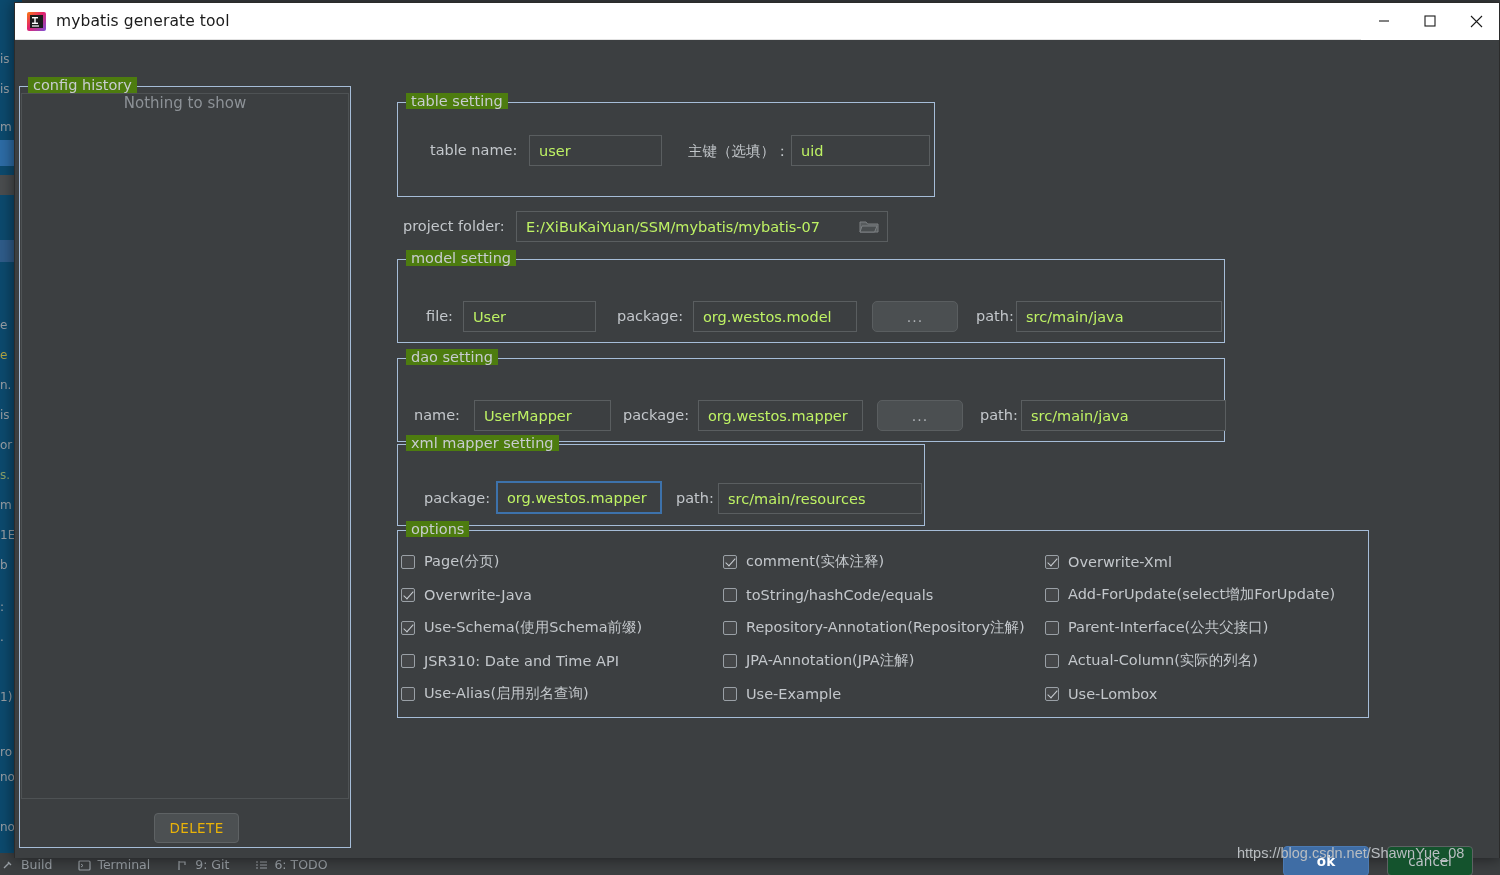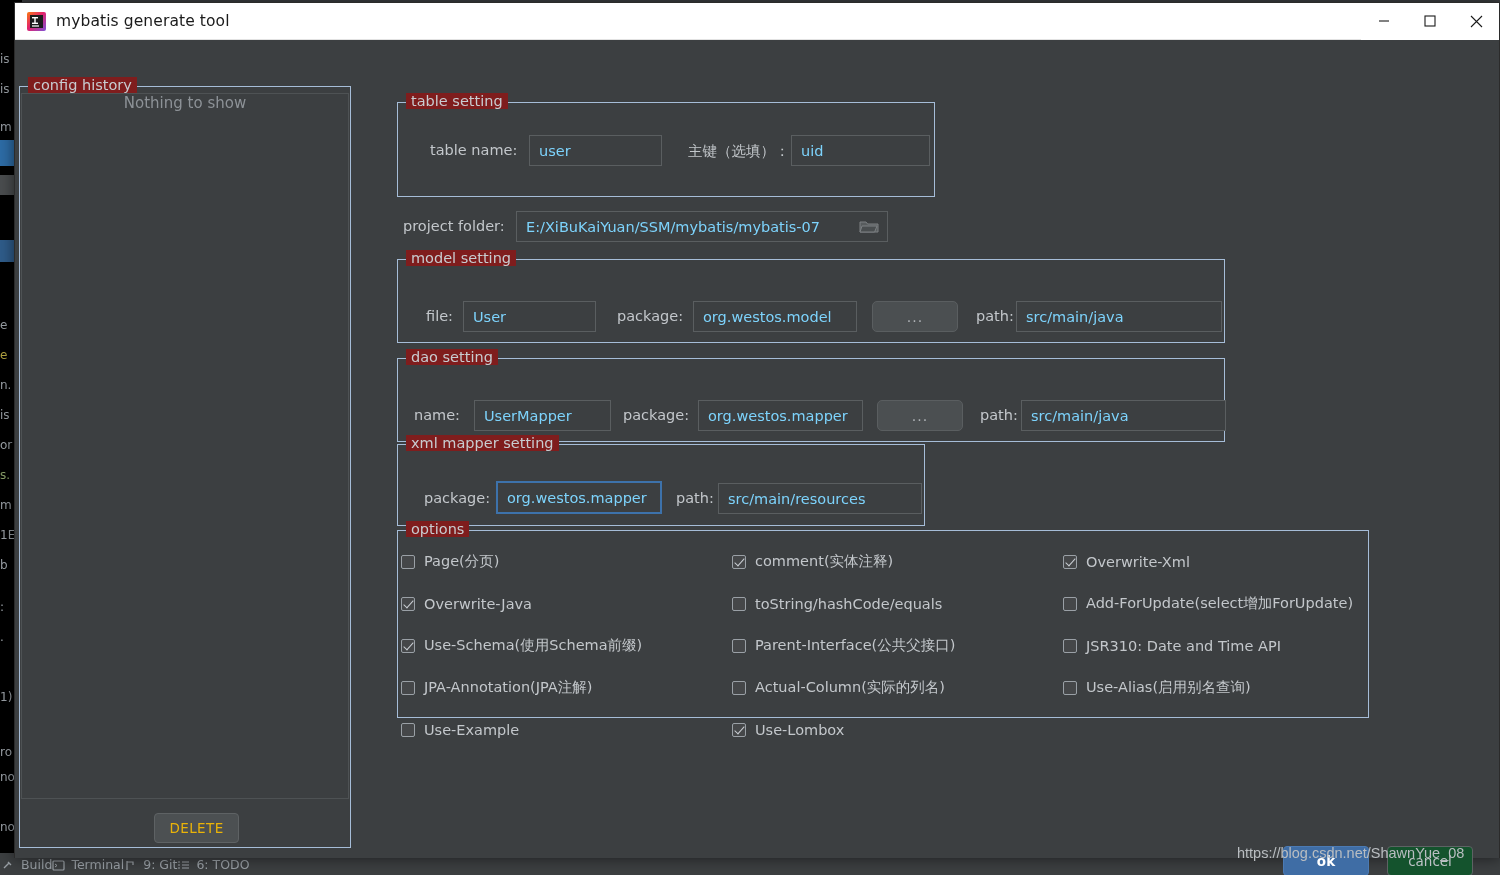--- a/index.html
+++ b/index.html
@@ -11,21 +11,21 @@
     font-family: "DejaVu Sans", sans-serif;
   }
 
   
   #ide-backdrop {
     position: absolute; inset: 0;
     background: #3c3f41;
   }
   #ide-left-strip {
     position: absolute; left: 0; top: 0; width: 22px; height: 875px;
-    background: #000000;
+    background: #0c4a6e;
     overflow: hidden;
   }
   #ide-left-strip .frag {
     color: #9aa0a6; font-size: 12px;
     position: absolute; left: 0; white-space: nowrap;
     font-family: "DejaVu Sans", sans-serif;
   }
   #ide-left-strip .blue { background:#2d6ca6; width:14px; height:26px; position:absolute; left:0;}
   #ide-right-strip {
     position: absolute; right: 0; top: 0; width: 30px; height: 875px;
@@ -33,21 +33,21 @@
   }
   #ide-right-strip .frag {
     color: #8a9099; font-size: 12px; position: absolute; right: 2px; white-space: nowrap;
   }
   #ide-right-strip .dark-band {
     position:absolute; right:0; top:225px; width:30px; height:30px; background:#15232e;
   }
   #ide-statusbar {
     position: absolute; left: 0; bottom: 0; width: 1500px; height: 22px;
     background: #3c3f41;
-    display: flex; align-items: center; padding-left: 2px;
+    display: flex; align-items: center; gap: 26px; padding-left: 2px;
     color: #9aa0a6; font-size: 12.5px;
     overflow: hidden;
   }
   #ide-statusbar .sb-item { display:flex; align-items:center; gap:6px; white-space:nowrap;}
   #ide-statusbar .sb-ico { display:inline-block; width:13px; height:11px; }
 
   
   #dialog {
     position: absolute; left: 14px; top: 2px;
     width: 1486px; height: 856px;
@@ -74,21 +74,21 @@
     background: #ffffff;
   }
   .winbtn svg { display: block; }
 
   #dialog-body { position: relative; height: 818px; background: #3c3f41; }
 
   
   .group { position: absolute; border: 1px solid #a6bdd8; }
   .group > .legend {
     position: absolute; top: -10px; left: 8px;
-    background: #7f1d1d; padding: 0 5px;
+    background: #4d7c0f; padding: 0 5px;
     color: #c8ccd0; font-size: 14.5px; white-space: nowrap;
   }
 
   
   #grp-config-history { left: 4px; top: 46px; width: 332px; height: 762px; }
   #history-list {
     position: absolute; left: 1px; top: 6px; width: 328px; height: 706px;
     border: 1px solid #4e5254; background: #3c3f41;
     display: flex; justify-content: center;
   }
@@ -99,21 +99,21 @@
     background: #4c5052; border: 1px solid #5e6264; border-radius: 4px;
     color: #eab308; font-size: 13.5px; letter-spacing: .4px;
     display: flex; align-items: center; justify-content: center; cursor: default;
   }
 
   
   .lbl { position: absolute; color: #c3c7cb; font-size: 14.5px; white-space: nowrap; }
   .field {
     position: absolute; height: 31px;
     background: #3c3f41; border: 1px solid #5a5e60;
-    color: #7dd3fc; font-size: 14.5px;
+    color: #bef264; font-size: 14.5px;
     display: flex; align-items: center; padding: 9px 9px;
     white-space: nowrap; overflow: hidden;
   }
   .field.focused { border: 2px solid #3d72ab; }
   .dots-btn {
     position: absolute; height: 31px; width: 86px;
     background: #4b4f51; border: 1px solid #5a5e60; border-radius: 5px;
     color: #aeb2b6; font-size: 14px;
     display: flex; align-items: center; justify-content: center;
     letter-spacing: 1px; line-height: 8px;
@@ -135,21 +135,20 @@
   #project-folder-field { left: 501px; top: 171px; width: 372px; }
 
   
   #options-grid {
     position: absolute; left: 0; top: 14px; width: 972px; height: 170px;
     display: grid;
     grid-template-columns: 322px 322px 322px;
     grid-auto-rows: 33px;
     align-items: center;
     padding-left: 3px;
-    gap: 9px;
   }
   .chk-item { display: flex; align-items: center; gap: 9px; white-space: nowrap; }
   .chk-box {
     width: 14px; height: 14px; flex: none;
     border: 1px solid #9aa0a6; background: #454749; border-radius: 2px;
     position: relative;
   }
   .chk-box.checked::after {
     content: ""; position: absolute;
     left: 4px; top: 0px; width: 4px; height: 9px;
@@ -379,20 +378,24 @@
           <div class="chk-item">
             <span class="chk-box"></span>
             <span class="chk-label">Add-ForUpdate(select增加ForUpdate)</span>
           </div>
           <div class="chk-item">
             <span class="chk-box checked"></span>
             <span class="chk-label">Use-Schema(使用Schema前缀)</span>
           </div>
           <div class="chk-item">
             <span class="chk-box"></span>
+            <span class="chk-label">Repository-Annotation(Repository注解)</span>
+          </div>
+          <div class="chk-item">
+            <span class="chk-box"></span>
             <span class="chk-label">Parent-Interface(公共父接口)</span>
           </div>
           <div class="chk-item">
             <span class="chk-box"></span>
             <span class="chk-label">JSR310: Date and Time API</span>
           </div>
           <div class="chk-item">
             <span class="chk-box"></span>
             <span class="chk-label">JPA-Annotation(JPA注解)</span>
           </div>

